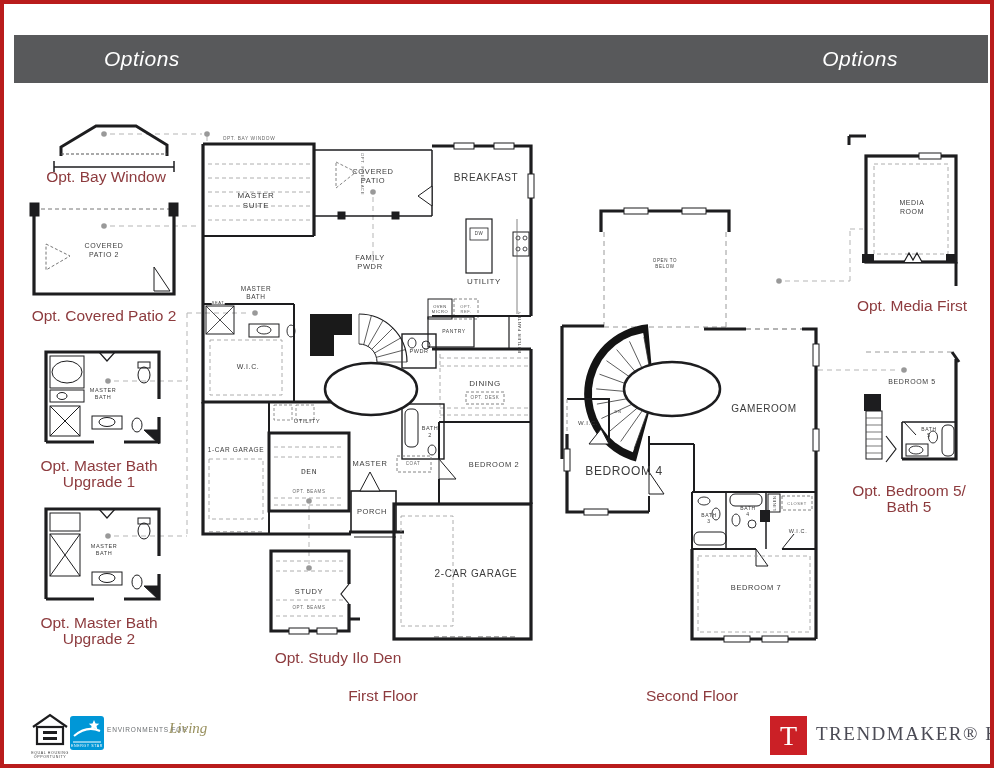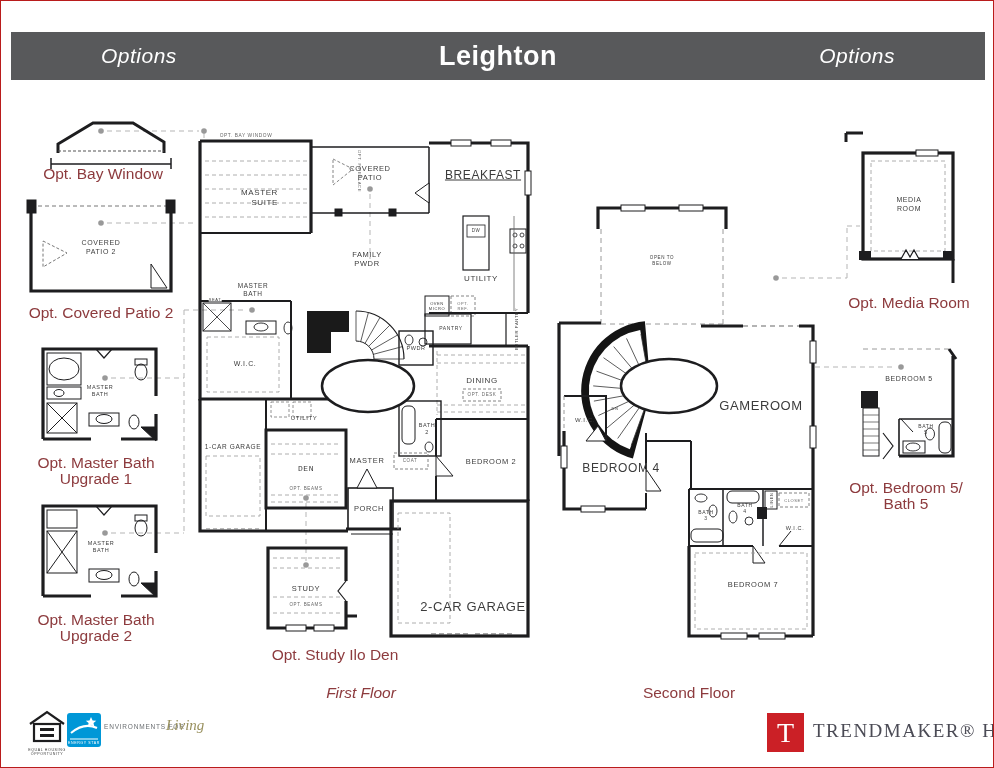--- a/index.html
+++ b/index.html
@@ -1,17 +1,17 @@
 <!DOCTYPE html>
 <html><head>
 <meta charset="utf-8">
 <style>
   html,body{margin:0;padding:0;background:#ffffff;}
   #page{position:relative;width:994px;height:768px;background:#ffffff;overflow:hidden;
-        font-family:"Liberation Sans",sans-serif;border:1px solid #b91c1c;box-sizing:border-box;}
+        font-family:"Liberation Sans",sans-serif;border:4px solid #b91c1c;box-sizing:border-box;}
   #linework{position:absolute;left:0;top:0;}
   .hdr{position:absolute;left:10px;top:31px;width:974px;height:48px;background:#58595b;
        display:flex;align-items:center;justify-content:space-between;padding:0 90px;box-sizing:border-box;}
   .hdr .side{color:#ffffff;font-style:italic;font-size:21px;letter-spacing:.5px;}
   .hdr .ttl{color:#ffffff;font-weight:700;font-size:27px;letter-spacing:.5px;
             position:absolute;left:50%;transform:translateX(-50%);}
   .opt{position:absolute;transform:translate(-50%,-50%);color:#8d3b3e;font-size:15.5px;
        white-space:nowrap;text-align:center;}
   .rl{position:absolute;transform:translate(-50%,-50%);color:#3c3c3c;text-align:center;
       line-height:1.25;letter-spacing:.6px;}
@@ -359,52 +359,51 @@
         <rect x="66" y="712" width="34" height="34" rx="3" fill="#0097d7" stroke="none"></rect>
         <path d="M70,732 Q83,721 96,727" stroke="#ffffff" stroke-width="2" fill="none"></path>
         <path d="M90,716 l1.6,3.4 3.7,.3 -2.8,2.4 .9,3.6 -3.4,-2 -3.2,2 .8,-3.6 -2.8,-2.4 3.7,-.3 Z" fill="#ffffff" stroke="none"></path>
         <line x1="69" y1="738" x2="97" y2="738" stroke="#ffffff" stroke-width="1"></line>
       </g>
     </g>
   </svg>
 
   <div class="hdr">
     <span class="side">Options</span>
-    <span class="ttl">Leighton</span>
     <span class="side">Options</span>
   </div>
 
   <div class="opt" style="left:102px;top:173px;">Opt. Bay Window</div>
   <div class="opt" style="left:100px;top:312px;">Opt. Covered Patio 2</div>
   <div class="opt" style="left:95px;top:462px;">Opt. Master Bath</div>
   <div class="opt" style="left:95px;top:478px;">Upgrade 1</div>
   <div class="opt" style="left:95px;top:619px;">Opt. Master Bath</div>
   <div class="opt" style="left:95px;top:635px;">Upgrade 2</div>
   <div class="opt" style="left:305px;top:654px;margin-left:29px;">Opt. Study Ilo Den</div>
-  <div class="opt" style="left:908px;top:302px;">Opt. Media Room</div>
+  <div class="opt" style="left:908px;top:302px;">Opt. Media First</div>
   <div class="opt" style="left:905px;top:487px;">Opt. Bedroom 5/</div>
   <div class="opt" style="left:905px;top:503px;">Bath 5</div>
-  <div class="opt" style="left:360px;top:692px;font-style:italic;">First Floor</div>
+  <div class="opt" style="left:379px;top:692px;">First Floor</div>
   <div class="opt" style="left:688px;top:692px;">Second Floor</div>
 
   <div class="rl" style="left:100px;top:247px;width:48px;font-size:7px;">COVERED PATIO 2</div>
   <div class="rl" style="left:99px;top:390px;width:30px;font-size:5.5px;">MASTER BATH</div>
   <div class="rl" style="left:100px;top:546px;width:30px;font-size:5.5px;">MASTER BATH</div>
   <div class="rl nw" style="left:305px;top:588px;font-size:7.5px;">STUDY</div>
   <div class="rl nw" style="left:305px;top:604px;font-size:4.5px;color:#666;">OPT. BEAMS</div>
   <div class="rl" style="left:908px;top:204px;width:40px;font-size:7px;">MEDIA ROOM</div>
   <div class="rl nw" style="left:908px;top:378px;font-size:7px;">BEDROOM 5</div>
   <div class="rl" style="left:925px;top:428px;width:18px;font-size:5px;">BATH 5</div>
 
   <div class="rl nw" style="left:245px;top:135px;font-size:4.8px;color:#666;">OPT. BAY WINDOW</div>
-  <div class="rl" style="left:252px;top:197px;width:50px;font-size:8px;text-align:right;">MASTER SUITE</div>
+  <div class="rl" style="left:252px;top:197px;width:50px;font-size:8px;">MASTER SUITE</div>
   <div class="rl" style="left:369px;top:172px;width:46px;font-size:7.5px;">COVERED PATIO</div>
   <div class="rl rot90" style="left:358px;top:170px;font-size:4.2px;color:#666;">OPT. FIREPLACE</div>
   <div class="rl" style="left:366px;top:258px;width:40px;font-size:7.5px;">FAMILY PWDR</div>
-  <div class="rl nw" style="left:482px;top:174px;font-size:12px;text-decoration:underline;">BREAKFAST</div>
+  <div class="rl nw" style="left:482px;top:174px;font-size:10px;">BREAKFAST</div>
   <div class="rl nw" style="left:480px;top:278px;font-size:8px;">UTILITY</div>
   <div class="rl nw" style="left:475px;top:230px;font-size:4.5px;">DW</div>
   <div class="rl" style="left:436px;top:305px;width:22px;font-size:4px;">OVEN MICRO</div>
   <div class="rl" style="left:462px;top:305px;width:20px;font-size:4px;color:#666;">OPT. REF.</div>
   <div class="rl nw" style="left:450px;top:327px;font-size:5px;">PANTRY</div>
   <div class="rl rotm90" style="left:516px;top:328px;font-size:4.2px;">BUTLER PANTRY</div>
   <div class="rl nw" style="left:415px;top:347px;font-size:5.5px;">PWDR</div>
   <div class="rl" style="left:252px;top:289px;width:40px;font-size:6.5px;">MASTER BATH</div>
   <div class="rl nw" style="left:214px;top:298px;font-size:4px;background:#fff;">SEAT</div>
   <div class="rl nw" style="left:244px;top:363px;font-size:7px;">W.I.C.</div>
@@ -412,24 +411,24 @@
   <div class="rl nw" style="left:305px;top:468px;font-size:8px;font-family:Liberation Mono, monospace;">DEN</div>
   <div class="rl nw" style="left:305px;top:488px;font-size:4.5px;color:#666;">OPT. BEAMS</div>
   <div class="rl nw" style="left:232px;top:446px;font-size:6.5px;">1-CAR GARAGE</div>
   <div class="rl nw" style="left:366px;top:460px;font-size:7.5px;">MASTER</div>
   <div class="rl nw" style="left:368px;top:508px;font-size:7.5px;">PORCH</div>
   <div class="rl nw" style="left:481px;top:380px;font-size:8px;">DINING</div>
   <div class="rl nw" style="left:481px;top:394px;font-size:4.5px;color:#666;">OPT. DESK</div>
   <div class="rl" style="left:426px;top:428px;width:20px;font-size:5.5px;">BATH 2</div>
   <div class="rl nw" style="left:409px;top:460px;font-size:4.5px;color:#666;">COAT</div>
   <div class="rl nw" style="left:490px;top:461px;font-size:7.5px;">BEDROOM 2</div>
-  <div class="rl nw" style="left:472px;top:570px;font-size:13px;margin-top:36px;">2-CAR GARAGE</div>
+  <div class="rl nw" style="left:472px;top:570px;font-size:10px;">2-CAR GARAGE</div>
 
   <div class="rl" style="left:661px;top:260px;width:28px;font-size:4.5px;">OPEN TO BELOW</div>
-  <div class="rl nw" style="left:760px;top:405px;font-size:13px;">GAMEROOM</div>
+  <div class="rl nw" style="left:760px;top:405px;font-size:10px;">GAMEROOM</div>
   <div class="rl nw" style="left:584px;top:420px;font-size:6px;">W.I.C.</div>
   <div class="rl nw" style="left:614px;top:407px;font-size:4px;">DN</div>
   <div class="rl nw" style="left:620px;top:467px;font-size:12px;">BEDROOM 4</div>
   <div class="rl" style="left:705px;top:514px;width:18px;font-size:5px;">BATH 3</div>
   <div class="rl" style="left:744px;top:507px;width:18px;font-size:5px;">BATH 4</div>
   <div class="rl rotm90" style="left:770px;top:499px;font-size:4px;">LINEN</div>
   <div class="rl nw" style="left:793px;top:499px;font-size:4px;color:#666;">CLOSET</div>
   <div class="rl nw" style="left:794px;top:527px;font-size:5.5px;">W.I.C.</div>
   <div class="rl nw" style="left:752px;top:584px;font-size:7.5px;">BEDROOM 7</div>
 

